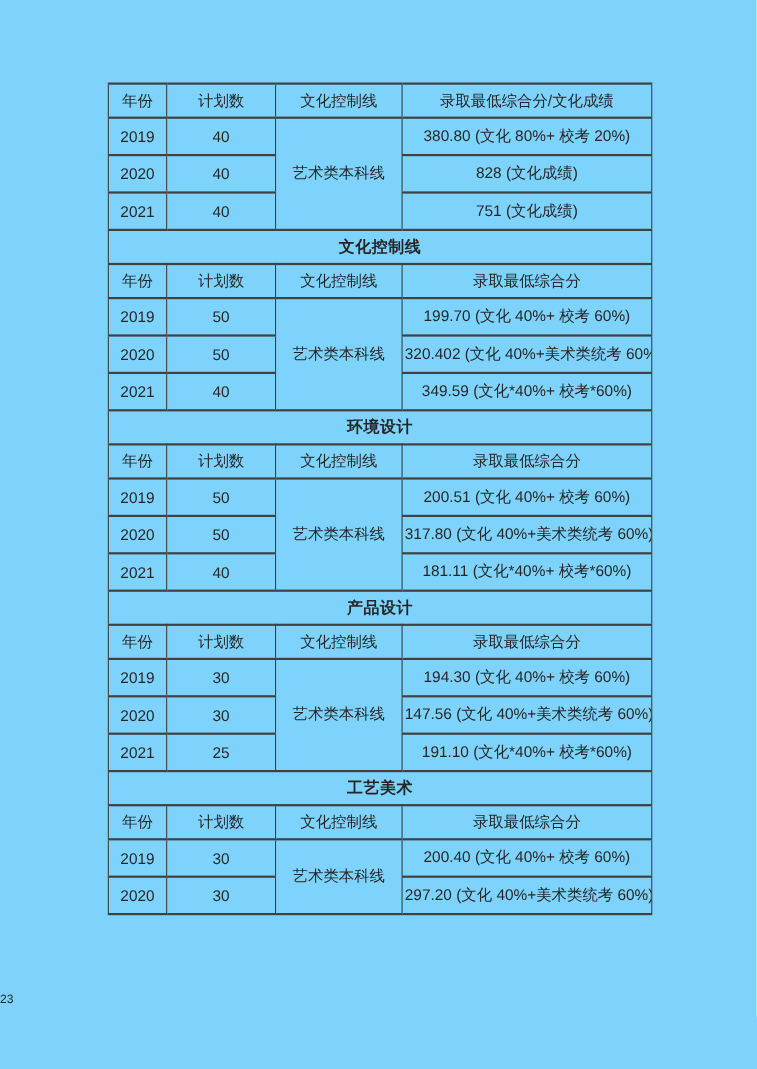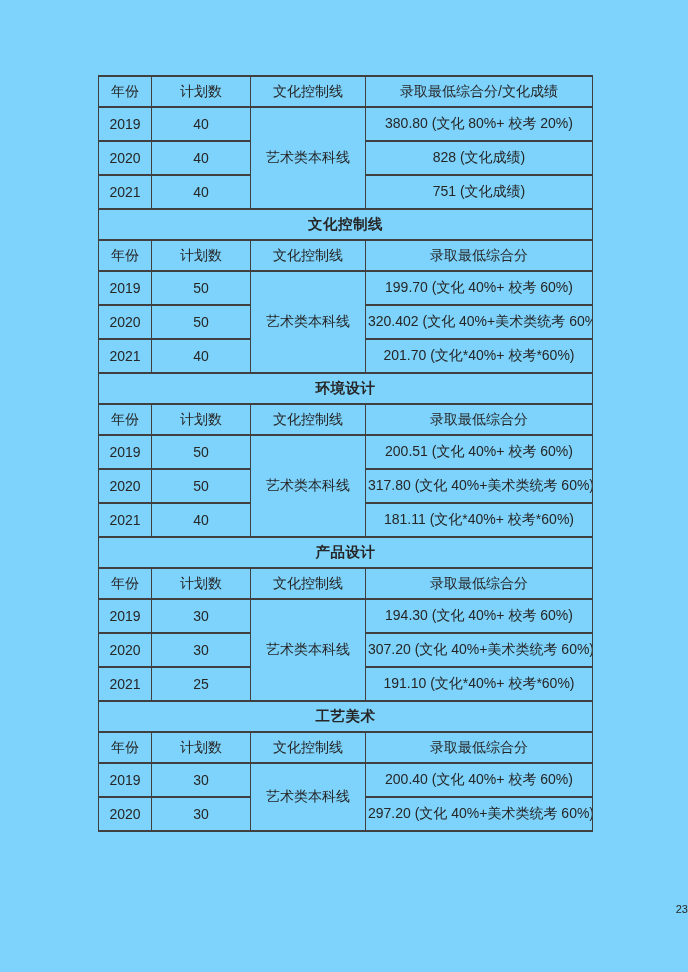--- a/index.html
+++ b/index.html
@@ -45,21 +45,21 @@
     font-size: 14.5px;
     letter-spacing: 0.5px;
   }
   td.score-cell { font-size: 13px; }
   td.control-cell { font-size: 13.5px; font-family: Liberation Serif, serif; }
   .page-number {
     position: absolute;
     top: 903px;
     left: 0;
     width: 100%;
-    text-align: right;
+    text-align: left;
     font-size: 11px;
     color: #262626;
   }
 </style>
 </head>
 <body>
 
 <div class="page">
   <div class="table-wrap">
     <table class="doc-table">
@@ -110,21 +110,21 @@
         <td class="score-cell">199.70 (文化 40%+ 校考 60%)</td>
       </tr>
       <tr class="data-row">
         <td>2020</td>
         <td>50</td>
         <td class="score-cell">320.402 (文化 40%+美术类统考 60%)</td>
       </tr>
       <tr class="data-row">
         <td>2021</td>
         <td>40</td>
-        <td class="score-cell">201.70 (文化*40%+ 校考*60%)</td>
+        <td class="score-cell">349.59 (文化*40%+ 校考*60%)</td>
       </tr>
 
       <tr class="section-title-row">
         <td colspan="4">环境设计</td>
       </tr>
       <tr class="header-row">
         <td>年份</td>
         <td>计划数</td>
         <td>文化控制线</td>
         <td>录取最低综合分</td>
@@ -157,21 +157,21 @@
       </tr>
       <tr class="data-row">
         <td>2019</td>
         <td>30</td>
         <td class="control-cell" rowspan="3">艺术类本科线</td>
         <td class="score-cell">194.30 (文化 40%+ 校考 60%)</td>
       </tr>
       <tr class="data-row">
         <td>2020</td>
         <td>30</td>
-        <td class="score-cell">307.20 (文化 40%+美术类统考 60%)</td>
+        <td class="score-cell">147.56 (文化 40%+美术类统考 60%)</td>
       </tr>
       <tr class="data-row">
         <td>2021</td>
         <td>25</td>
         <td class="score-cell">191.10 (文化*40%+ 校考*60%)</td>
       </tr>
 
       <tr class="section-title-row">
         <td colspan="4">工艺美术</td>
       </tr>

